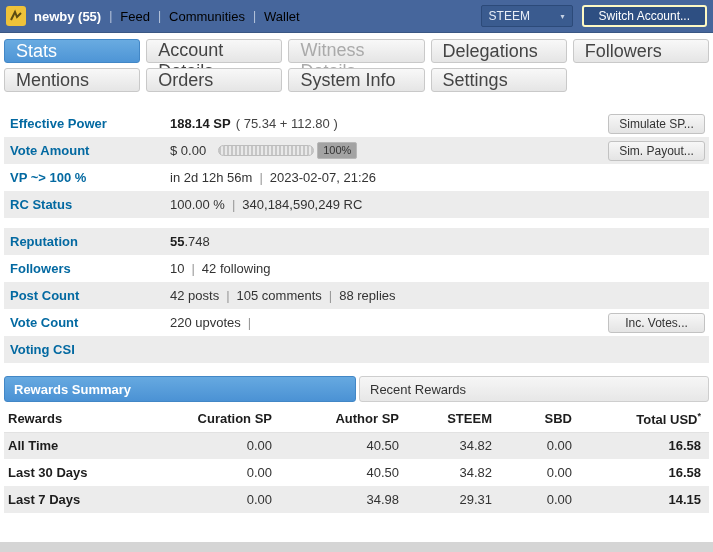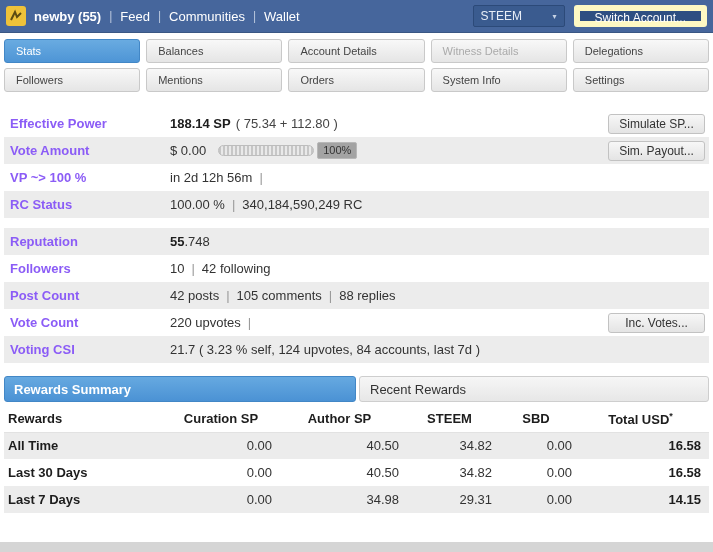--- a/index.html
+++ b/index.html
@@ -6,45 +6,45 @@
   html,body { background:#fff; }
   body { font-family: "Liberation Sans", "DejaVu Sans", sans-serif; }
   .app { position: relative; width: 713px; height: 552px; background: #fff; overflow: hidden; }
 
   
   .topbar { height: 33px; background: #46669c; border-bottom: 1px solid #3a5784;
             display: flex; align-items: center; padding: 0 6px; color: #fff; }
   .logo { width: 20px; height: 20px; background: #eec23a; border-radius: 3px; margin-right: 8px;
           display: flex; align-items: center; justify-content: center; cursor: pointer; flex: none; }
   .account { font-weight: bold; font-size: 13px; cursor: pointer; }
-  .navlink { font-size: 13px; color: #ffffff; text-decoration: none; cursor: pointer; text-align: right; }
+  .navlink { font-size: 13px; color: #000000; text-decoration: none; cursor: pointer; text-align: right; }
   .tsep { color: #b9c6dd; margin: 0 8px; font-size: 12px; }
   .tspacer { flex: 1; }
   .chain-select { width: 92px; height: 22px; background: #3a5b8f; border: 1px solid #2c4a79; border-radius: 2px;
                   display: flex; align-items: center; justify-content: space-between; padding: 0 7px;
                   font-size: 12px; color: #e8eef7; margin-right: 9px; cursor: pointer; }
   .caret { font-size: 8px; color: #c6d2e4; }
-  .switch-btn { height: 22px; background: #2e4f82; border: 6px solid #fef9c3; border-radius: 3px; color: #fff;
+  .switch-btn { height: 22px; background: #2e4f82; border: 2px solid #fef9c3; border-radius: 3px; color: #fff;
                 font-size: 12px; padding: 0 15px; cursor: pointer; font-family: inherit; }
 
   
   .tabs { padding: 6px 4px 4px 4px; display: grid; grid-template-columns: repeat(5, 1fr);
           column-gap: 6px; row-gap: 5px; }
   .tab { height: 24px; background: linear-gradient(#f8f8f8, #e5e5e5); border: 1px solid #c9c9c9;
-         border-radius: 3px; font-size: 11px; color: #444; text-align: left; padding: 0 11px;
+         border-radius: 3px; font-size: 18px; color: #444; text-align: left; padding: 0 11px;
          cursor: pointer; font-family: inherit; }
   .tab.active { background: linear-gradient(#69abe1, #4e95d6); border-color: #4287c6; color: #fff; }
   .tab.disabled { color: #aaa; cursor: default; }
 
   
   .section { margin: 14px 4px 0 4px; }
   .section.second { margin-top: 10px; }
   .row { display: flex; align-items: center; height: 27px; padding: 0 4px 0 6px; }
   .row.alt { background: #ececec; }
-  .rlabel { width: 160px; flex: none; font-size: 13px; font-weight: bold; color: #8b5cf6; }
+  .rlabel { width: 160px; flex: none; font-size: 13px; font-weight: bold; color: #0369a1; }
   .rvalue { flex: 1; font-size: 13px; color: #333; display: flex; align-items: center; }
   .strong { font-weight: bold; color: #1d1d1d; }
   .muted { margin-left: 5px; color: #444; }
   .pipe { color: #999; margin: 0 7px; }
   .side-btn { flex: none; width: 97px; height: 20px; background: linear-gradient(#f7f7f7, #e4e4e4);
               border: 1px solid #c2c2c2; border-radius: 3px; font-size: 12px; color: #333;
               cursor: pointer; font-family: inherit; }
   .slider-wrap { display: inline-flex; align-items: center; margin-left: 12px; }
   .slider-track { width: 96px; height: 11px; border-radius: 6px; border: 1px solid #bdbdbd; cursor: pointer;
                   background: repeating-linear-gradient(90deg, #c6c6c6 0 2px, #e9e9e9 2px 4px); }
@@ -53,21 +53,21 @@
 
   
   .rewards-tabs { margin: 13px 4px 0 4px; display: flex; gap: 3px; height: 26px; }
   .rtab { height: 26px; background: linear-gradient(#f6f6f6, #e7e7e7); border: 1px solid #cecece;
           border-radius: 3px; font-size: 13px; color: #333; text-align: left; padding: 0 10px;
           cursor: pointer; font-family: inherit; }
   .rtab.active { width: 352px; flex: none; background: linear-gradient(#66a9e0, #4b92d4);
                  border-color: #4287c6; color: #fff; font-weight: bold; padding-left: 9px; }
   .rtab.rest { flex: 1; }
   table.rewards { width: 705px; margin: 4px 4px 0 4px; border-collapse: collapse; table-layout: fixed; }
-  .rewards th { height: 26px; font-size: 13px; font-weight: bold; color: #1d1d1d; text-align: center;
+  .rewards th { height: 26px; font-size: 13px; font-weight: bold; color: #1d1d1d; text-align: right;
                 padding-right: 8px; border-bottom: 1px solid #e2e2e2; }
   .rewards th:first-child { text-align: left; padding-left: 4px; }
   .rewards td { height: 27px; font-size: 13px; color: #333; text-align: right; padding-right: 8px; }
   .rewards td:first-child { text-align: left; padding-left: 4px; font-weight: bold; color: #1d1d1d; }
   .rewards tr.alt { background: #ececec; }
   .rewards td.total { font-weight: bold; color: #1d1d1d; }
   .rewards sup { font-size: 9px; }
 
   .page-bottom { position: absolute; left: 0; bottom: 0; width: 100%; height: 10px; background: #d5d5d5; }
 </style>
@@ -92,21 +92,20 @@
     <span class="tspacer"></span>
     <div class="chain-select">
       <span>STEEM</span>
       <span class="caret">▾</span>
     </div>
     <button class="switch-btn">Switch Account...</button>
   </header>
 
   <nav class="tabs">
     <button class="tab active">Stats</button>
-    <button class="tab">Balances</button>
     <button class="tab">Account Details</button>
     <button class="tab disabled">Witness Details</button>
     <button class="tab">Delegations</button>
     <button class="tab">Followers</button>
     <button class="tab">Mentions</button>
     <button class="tab">Orders</button>
     <button class="tab">System Info</button>
     <button class="tab">Settings</button>
   </nav>
 
@@ -128,20 +127,21 @@
           <span class="slider-label">100%</span>
         </span>
       </div>
       <button class="side-btn">Sim. Payout...</button>
     </div>
     <div class="row">
       <div class="rlabel">VP ~&gt; 100 %</div>
       <div class="rvalue">
         <span>in 2d 12h 56m</span>
         <span class="pipe">|</span>
+        <span>2023-02-07, 21:26</span>
       </div>
     </div>
     <div class="row alt">
       <div class="rlabel">RC Status</div>
       <div class="rvalue">
         <span>100.00 %</span>
         <span class="pipe">|</span>
         <span>340,184,590,249 RC</span>
       </div>
     </div>
@@ -176,23 +176,20 @@
     <div class="row">
       <div class="rlabel">Vote Count</div>
       <div class="rvalue">
         <span>220 upvotes</span>
         <span class="pipe">|</span>
       </div>
       <button class="side-btn">Inc. Votes...</button>
     </div>
     <div class="row alt">
       <div class="rlabel">Voting CSI</div>
-      <div class="rvalue">
-        <span>21.7 ( 3.23 % self, 124 upvotes, 84 accounts, last 7d )</span>
-      </div>
     </div>
   </section>
 
   <div class="rewards-tabs">
     <button class="rtab active">Rewards Summary</button>
     <button class="rtab rest">Recent Rewards</button>
   </div>
 
   <table class="rewards">
     <colgroup>

